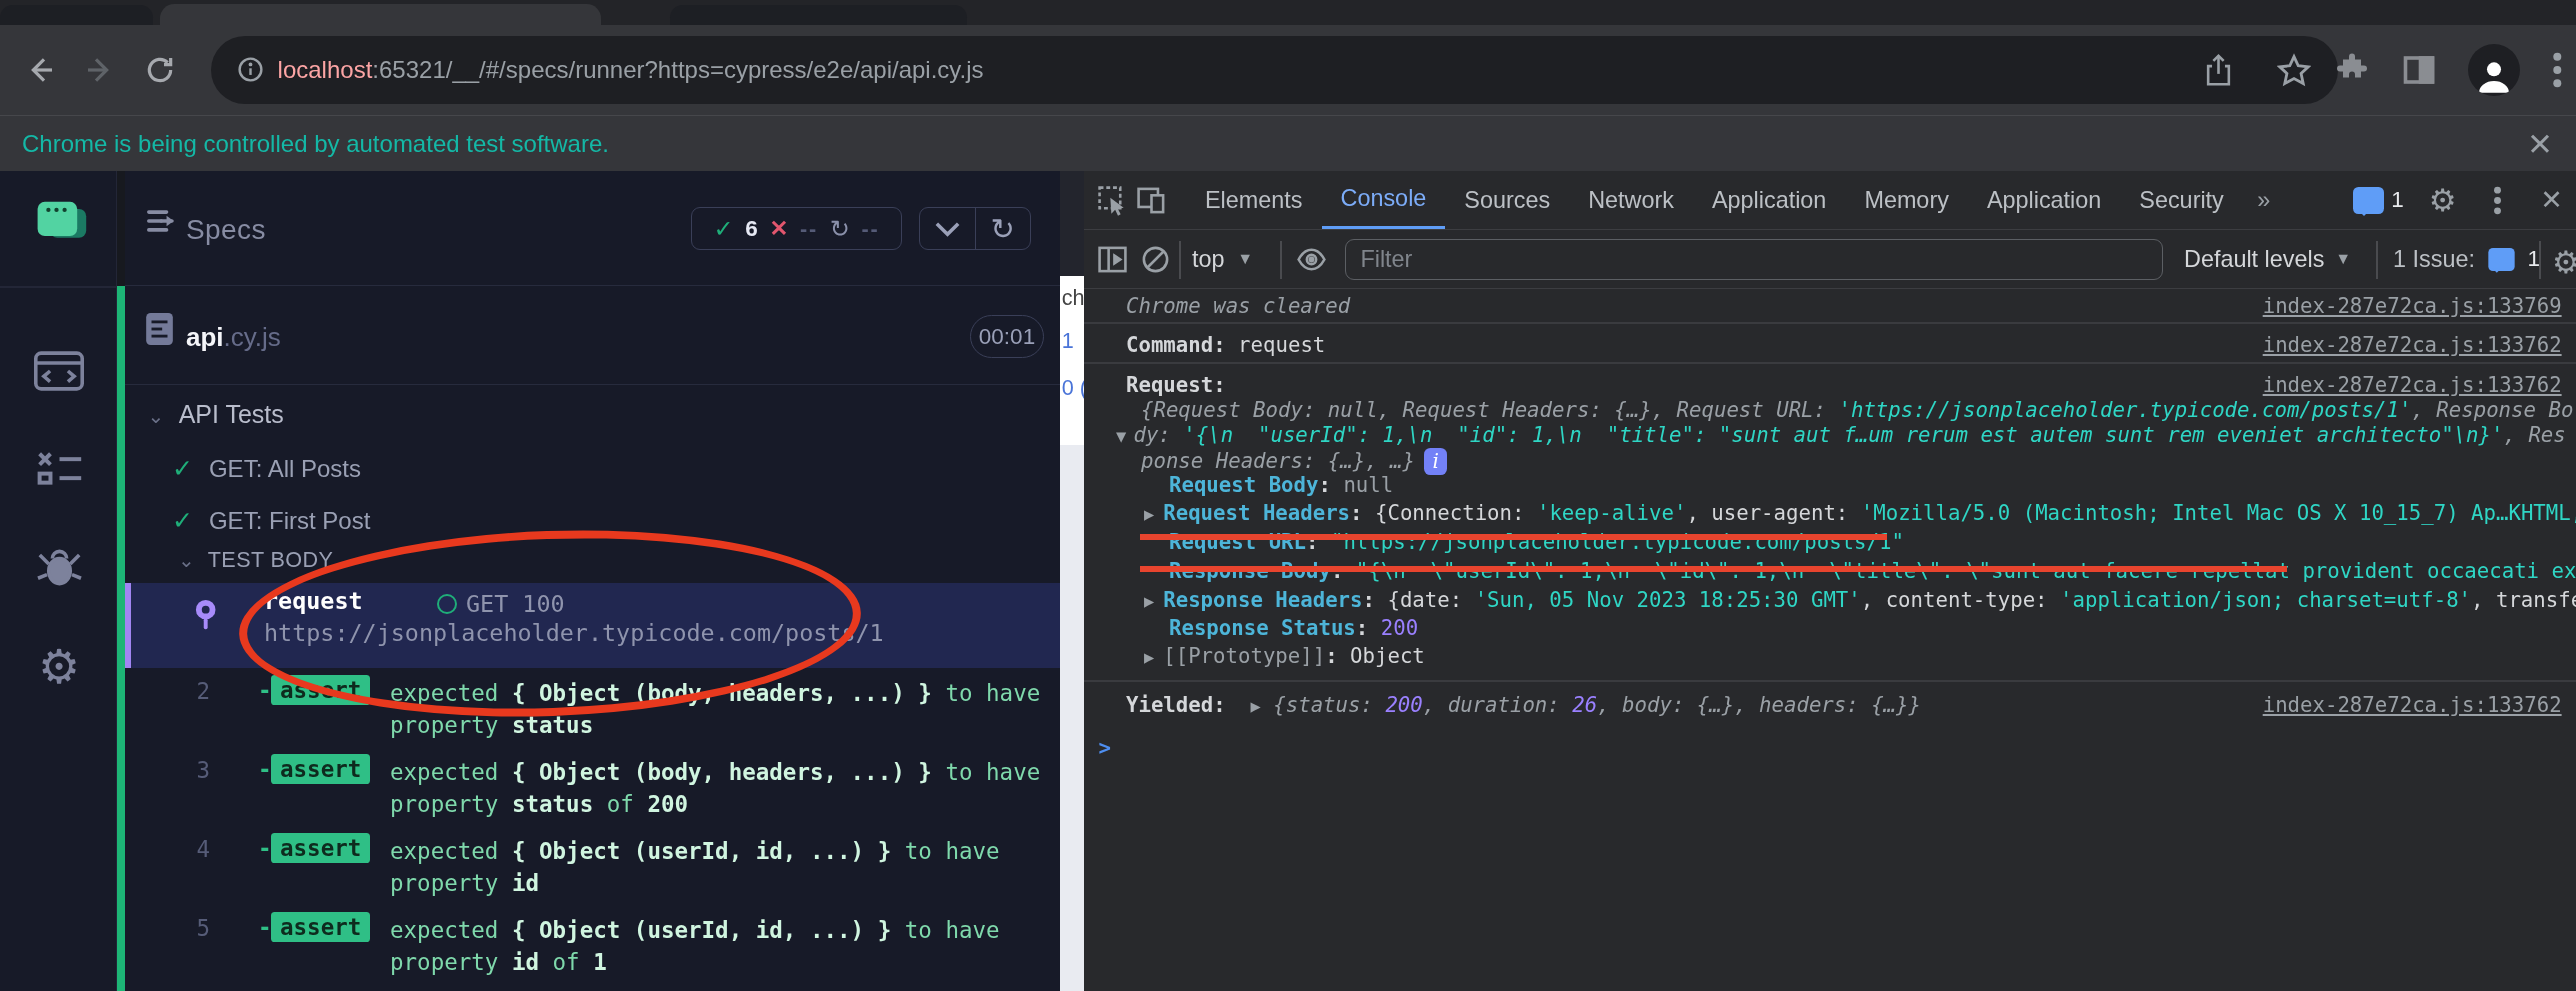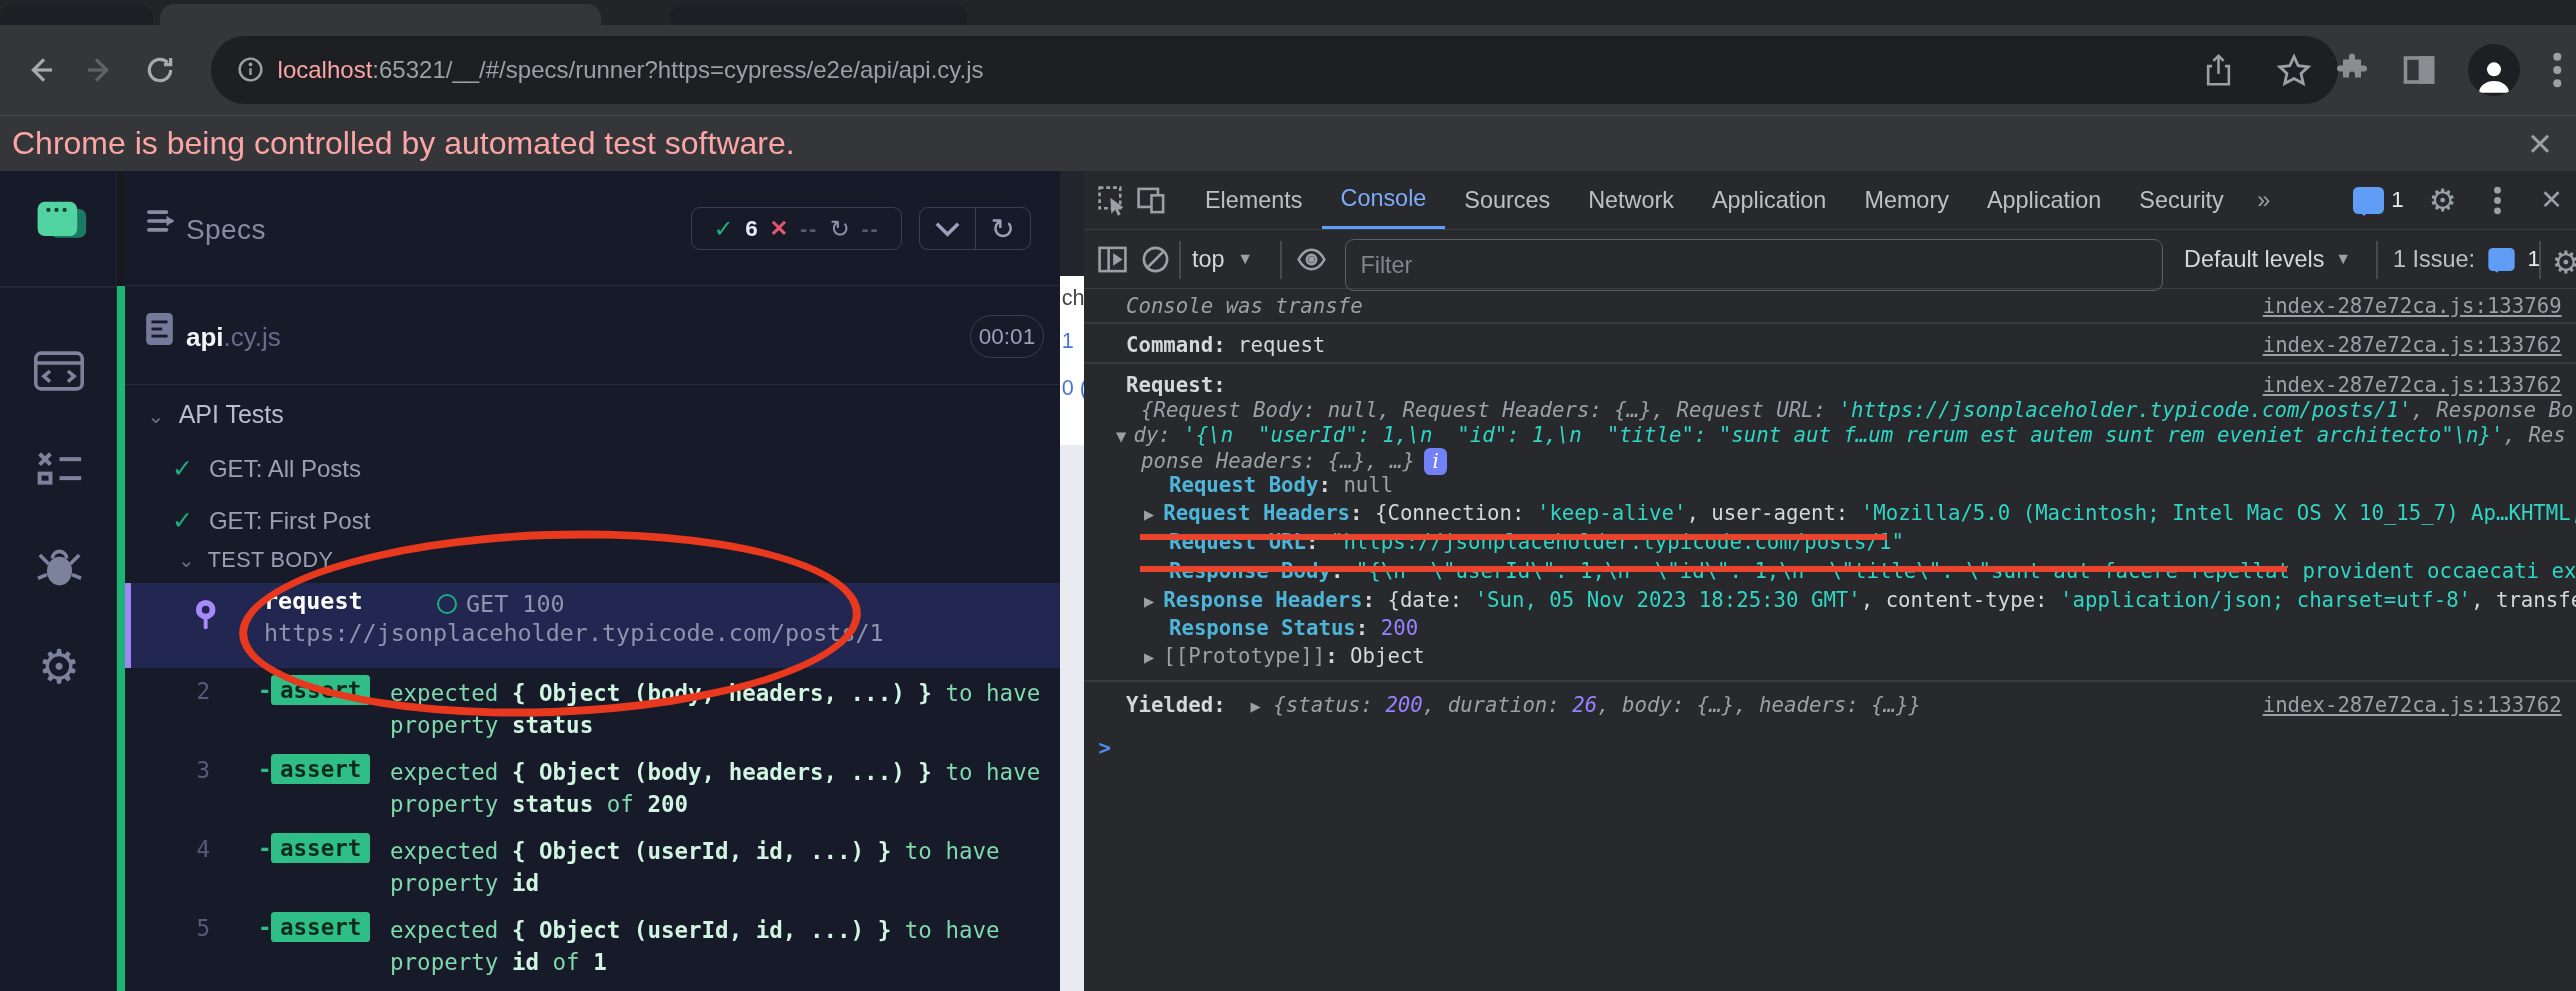--- a/index.html
+++ b/index.html
@@ -22,21 +22,21 @@
     position:absolute; left:211px; top:10.8px; width:2127px; height:68px; border-radius:34px;
     background:#1e1f23; display:flex; align-items:center; color:#9aa0a6;
   }
   #urlbar .urltext { font-size:24px; white-space:pre; margin-left:12.6px; }
   #urlbar .host { color:#fca5a5; }
   #url-right { position:absolute; right:27px; top:0; height:68px; display:flex; align-items:center; gap:43px; }
   .tb-icon { color:#9aa0a6; }
   #toolbar-right { position:absolute; right:12.6px; top:10.8px; height:68px; display:flex; align-items:center; gap:31px; }
   #avatar { width:52px; height:52px; border-radius:50%; background:#1e1f23; display:flex; align-items:flex-end; justify-content:center; overflow:hidden; }
   #banner { left:0; top:115px; width:2576px; height:56px; background:#35363a; border-top:1.8px solid #46474b; display:flex; align-items:center; }
-  #banner .txt { margin-left:12px; font-size:32px; color:#fca5a5; }
+  #banner .txt { margin-left:22px; font-size:24px; color:#14b8a6; }
   #banner-close { position:absolute; right:20px; top:12.6px; width:32px; height:32px; color:#9aa0a6; font-size:31px; line-height:32px; text-align:center; }
 
   
   #cy-nav { left:0; top:171px; width:117px; height:820px; background:#171a28; border-right:1.8px solid #232637; }
   #cy-logo { position:absolute; left:34px; top:29px; width:54px; height:43px; }
   #nav-divider { position:absolute; left:0; top:115px; width:117px; height:1.8px; background:#232637; }
   .nav-ic { position:absolute; left:30px; width:58px; height:58px; color:#7d829c; display:flex; align-items:center; justify-content:center; }
 
   
   #green-strip { left:117px; top:286px; width:8px; height:705px; background:#1db576; }
@@ -106,21 +106,21 @@
   .dt-tab.active { color:#7cacf8; border-bottom:3.6px solid #5f9df7; }
   #tab-more { color:#9aa0a6; font-size:23.4px; padding:0 14.4px; height:58px; display:flex; align-items:center; }
   #dt-tabs-right { position:absolute; right:9px; top:0; height:58px; display:flex; align-items:center; gap:23.4px; }
   .bubble { width:31px; height:27px; background:#5f9df7; border-radius:5.4px; position:relative; }
   .bubble:after { content:""; position:absolute; left:5.4px; bottom:-7.2px; border:5.4px solid transparent; border-top-color:#5f9df7; }
   .bubble-count { color:#e8eaed; font-size:22.5px; margin-left:-16px; }
   #dt-toolbar { position:absolute; left:0; top:59px; width:1492px; height:59px; border-bottom:1.8px solid #3c3d41; }
   .vsep { position:absolute; top:10.8px; width:1.8px; height:38px; background:#4a4b4f; }
   #top-dd { position:absolute; left:108px; top:0; height:58px; display:flex; align-items:center; gap:12.6px; color:#d5d7da; font-size:23.4px; }
   .dd-arrow { color:#9aa0a6; font-size:16px; }
-  #filter-box { position:absolute; left:261px; top:9px; width:818px; height:52px; border:1.8px solid #5c5f64; border-radius:9px;
+  #filter-box { position:absolute; left:261px; top:9px; width:818px; height:41px; border:1.8px solid #5c5f64; border-radius:9px;
     display:flex; align-items:center; }
   #filter-box .ph { color:#80858c; font-size:23.4px; margin-left:14.4px; }
   #default-levels { position:absolute; left:1100px; top:0; height:58px; display:flex; align-items:center; gap:10.8px; color:#d5d7da; font-size:23.4px; }
   #issue-row2 { position:absolute; left:1309px; top:0; height:58px; display:flex; align-items:center; gap:10.8px; color:#bcc0c5; font-size:23.4px; }
   #dt-gear2 { position:absolute; left:1468px; top:13.5px; color:#9aa0a6; }
 
   #console { position:absolute; left:0; top:119px; width:1492px; height:702px; font-family:"DejaVu Sans Mono", monospace; font-size:20.7px; }
   .cline { position:absolute; white-space:pre; color:#d5d7da; }
   .cital { font-style:italic; color:#9aa0a6; }
   .cstr { color:#2fd6c5; }
@@ -458,21 +458,21 @@
         <span>1 Issue:</span>
         <span class="bubble" style="transform:scale(.85)"></span>
         <span class="bubble-count" style="margin-left:0">1</span>
       </span>
       <span class="vsep" style="left:1455px"></span>
       <span id="dt-gear2" style="font-size:31px">⚙</span>
     </div>
 
     <div id="console">
 
-      <span class="cline cital" style="left:42px; top:3.6px">Console was transfe</span>
+      <span class="cline cital" style="left:42px; top:3.6px">Chrome was cleared</span>
       <a class="clink" style="top:3.6px">index-287e72ca.js:133769</a>
       <div class="csep" style="top:32px"></div>
 
       <span class="cline" style="left:42px; top:43px"><span class="cbold">Command: </span><span>request</span></span>
       <a class="clink" style="top:43px">index-287e72ca.js:133762</a>
       <div class="csep" style="top:72px"></div>
 
       <span class="cline cbold" style="left:42px; top:83px">Request:</span>
       <a class="clink" style="top:83px">index-287e72ca.js:133762</a>
       <span class="cline" style="left:57px; top:108px"><span class="cital">{Request Body: </span><span class="cgray cital">null</span><span class="cital">, Request Headers: {…}, Request URL: </span><span class="cstr-i">'https://jsonplaceholder.typicode.com/posts/1'</span><span class="cital">, Response Bo</span></span>

